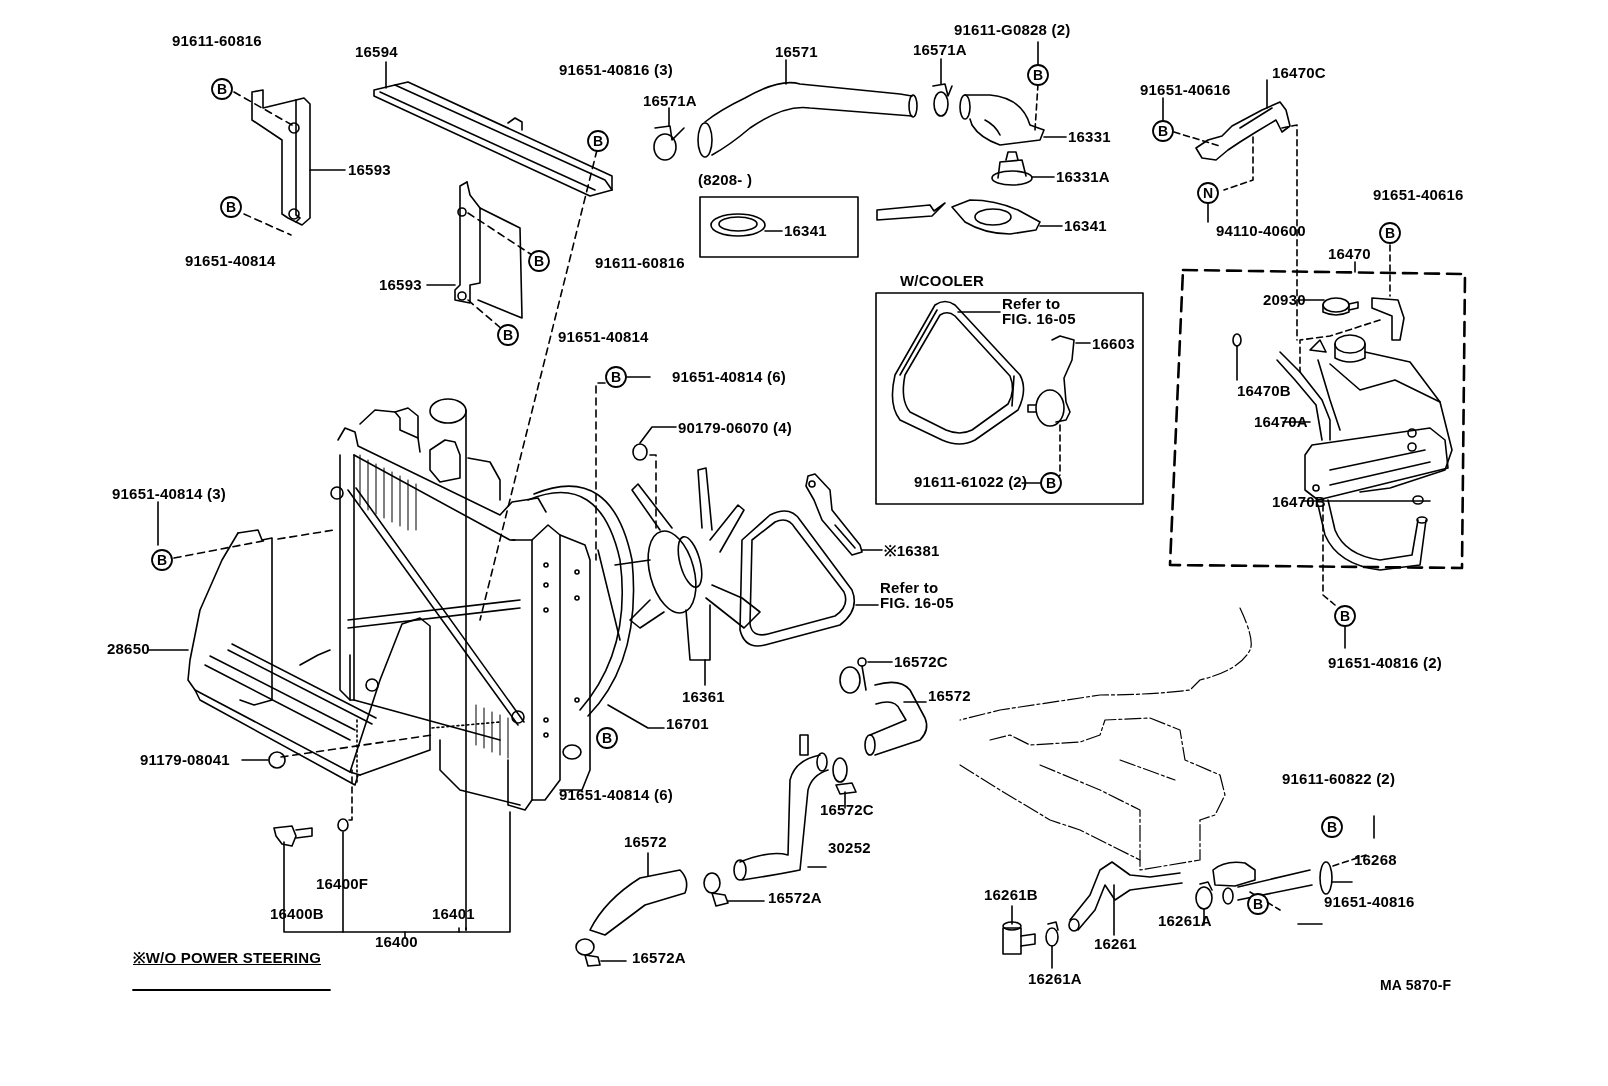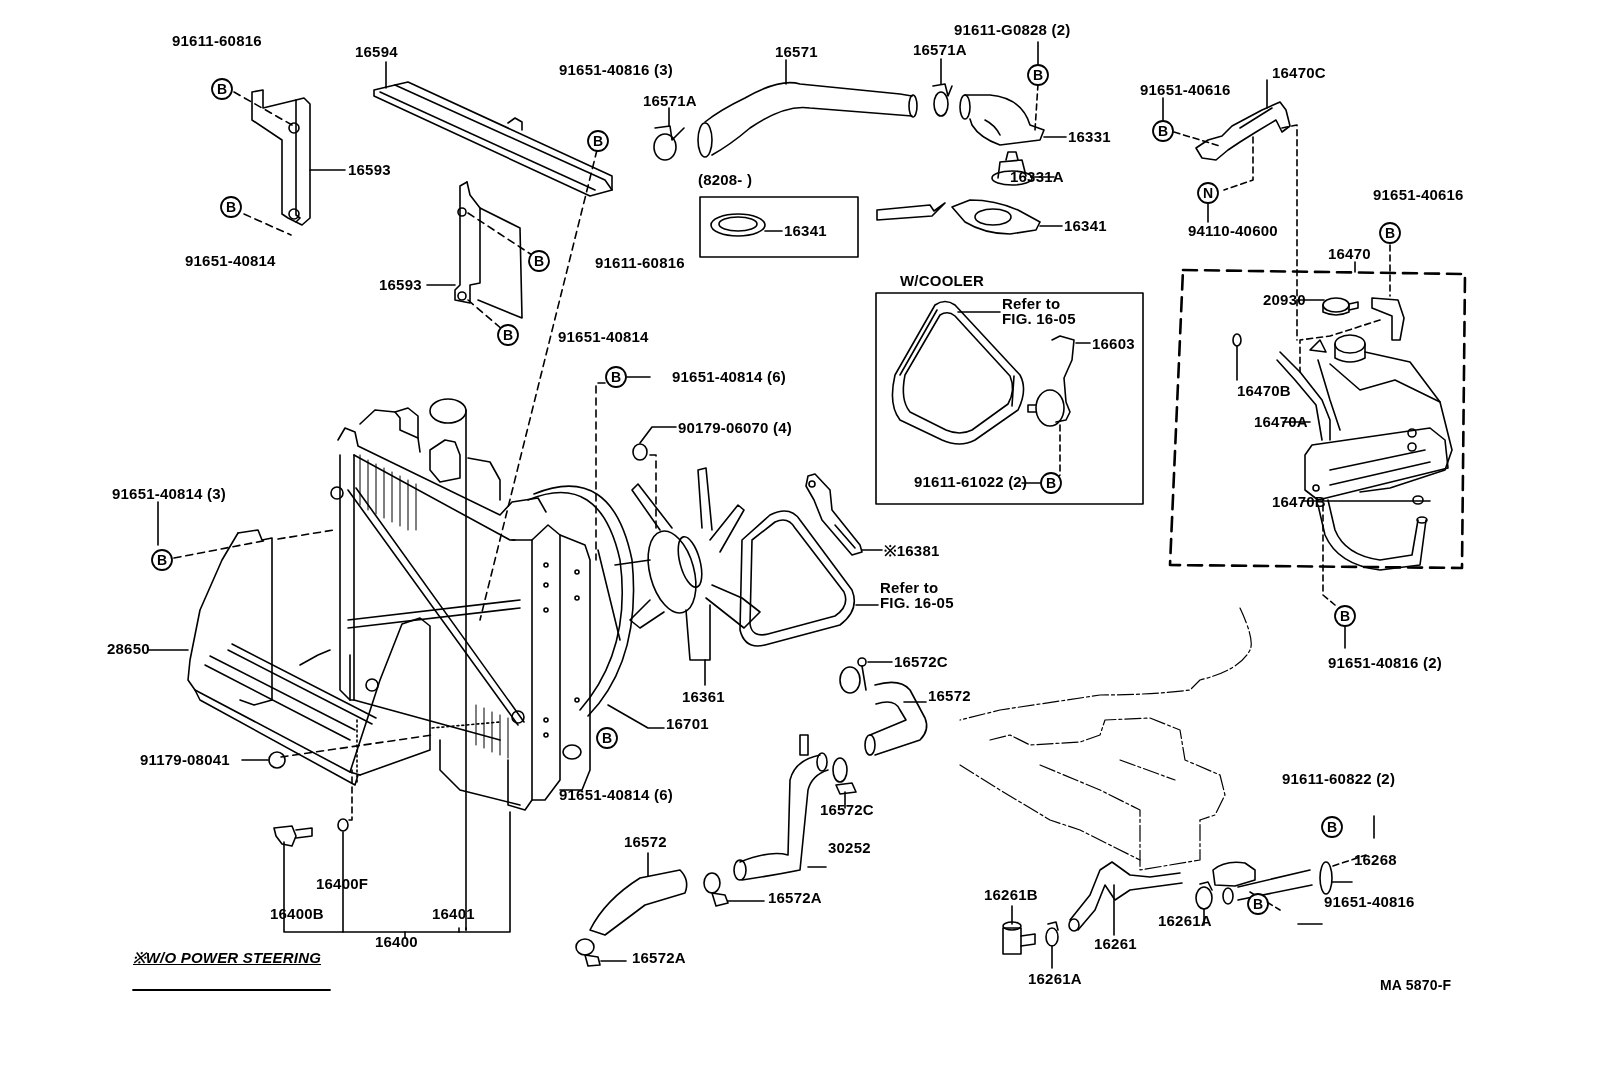--- a/index.html
+++ b/index.html
@@ -1,20 +1,20 @@
 <!DOCTYPE html>
 <html><head>
 <meta charset="utf-8">
 <style>
   html, body { margin: 0; padding: 0; background: #ffffff; }
   body { width: 1608px; height: 1086px; position: relative; overflow: hidden; font-family: "Liberation Sans", sans-serif; }
   #stage { position: absolute; left: 0; top: 0; width: 1608px; height: 1086px; }
   .lbl { position: absolute; font-family: "Liberation Sans", sans-serif; font-weight: bold; font-size: 15px; color: #000; white-space: nowrap; line-height: 16px; letter-spacing: 0.2px; }
   .lbl.small { font-size: 14px; }
-  .note-ws { text-decoration: underline; font-style: italic; }
+  .note-ws { text-decoration: underline; }
   svg text { font-family: "Liberation Sans", sans-serif; }
 </style>
 </head>
 <body>
 
 <div id="stage">
   <svg id="art" width="1608" height="1086" viewBox="0 0 1608 1086" xmlns="http://www.w3.org/2000/svg">
     <g fill="none" stroke="#000" stroke-width="1.6" stroke-linejoin="round" stroke-linecap="round">
 
       <g>
@@ -476,27 +476,27 @@
   <div class="lbl" style="left:172px;top:33px">91611-60816</div>
   <div class="lbl" style="left:355px;top:44px">16594</div>
   <div class="lbl" style="left:348px;top:162px">16593</div>
   <div class="lbl" style="left:185px;top:253px">91651-40814</div>
   <div class="lbl" style="left:559px;top:62px">91651-40816 (3)</div>
   <div class="lbl" style="left:643px;top:93px">16571A</div>
   <div class="lbl" style="left:775px;top:44px">16571</div>
   <div class="lbl" style="left:913px;top:42px">16571A</div>
   <div class="lbl" style="left:954px;top:22px">91611-G0828 (2)</div>
   <div class="lbl" style="left:1068px;top:129px">16331</div>
-  <div class="lbl" style="left:1010px;top:169px">16331A</div>
+  <div class="lbl" style="left:1056px;top:169px">16331A</div>
   <div class="lbl" style="left:698px;top:172px">(8208-        )</div>
   <div class="lbl" style="left:784px;top:223px">16341</div>
   <div class="lbl" style="left:1064px;top:218px">16341</div>
   <div class="lbl" style="left:1140px;top:82px">91651-40616</div>
   <div class="lbl" style="left:1272px;top:65px">16470C</div>
-  <div class="lbl" style="left:1188px;top:223px">94110-40600</div>
+  <div class="lbl" style="left:1216px;top:223px">94110-40600</div>
   <div class="lbl" style="left:1373px;top:187px">91651-40616</div>
   <div class="lbl" style="left:1328px;top:246px">16470</div>
   <div class="lbl" style="left:1263px;top:292px">20930</div>
   <div class="lbl" style="left:1237px;top:383px">16470B</div>
   <div class="lbl" style="left:1254px;top:414px">16470A</div>
   <div class="lbl" style="left:1272px;top:494px">16470B</div>
   <div class="lbl" style="left:1328px;top:655px">91651-40816 (2)</div>
   <div class="lbl" style="left:595px;top:255px">91611-60816</div>
   <div class="lbl" style="left:379px;top:277px">16593</div>
   <div class="lbl" style="left:558px;top:329px">91651-40814</div>

